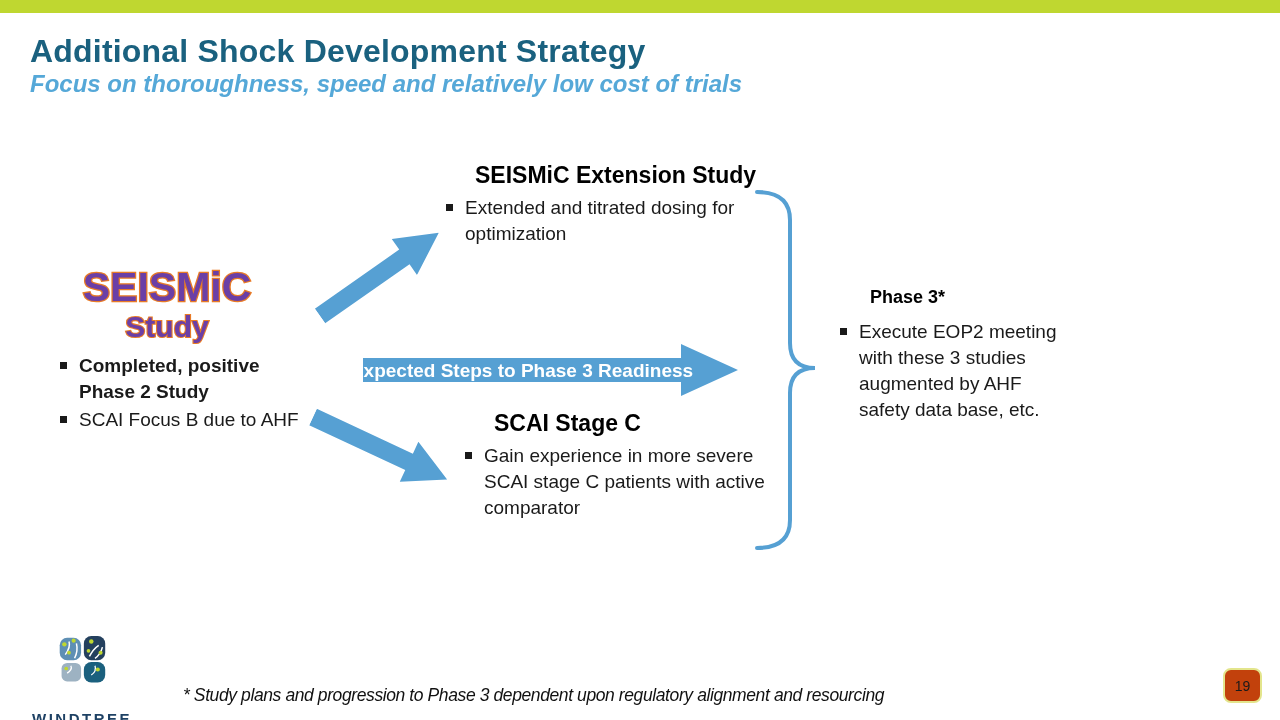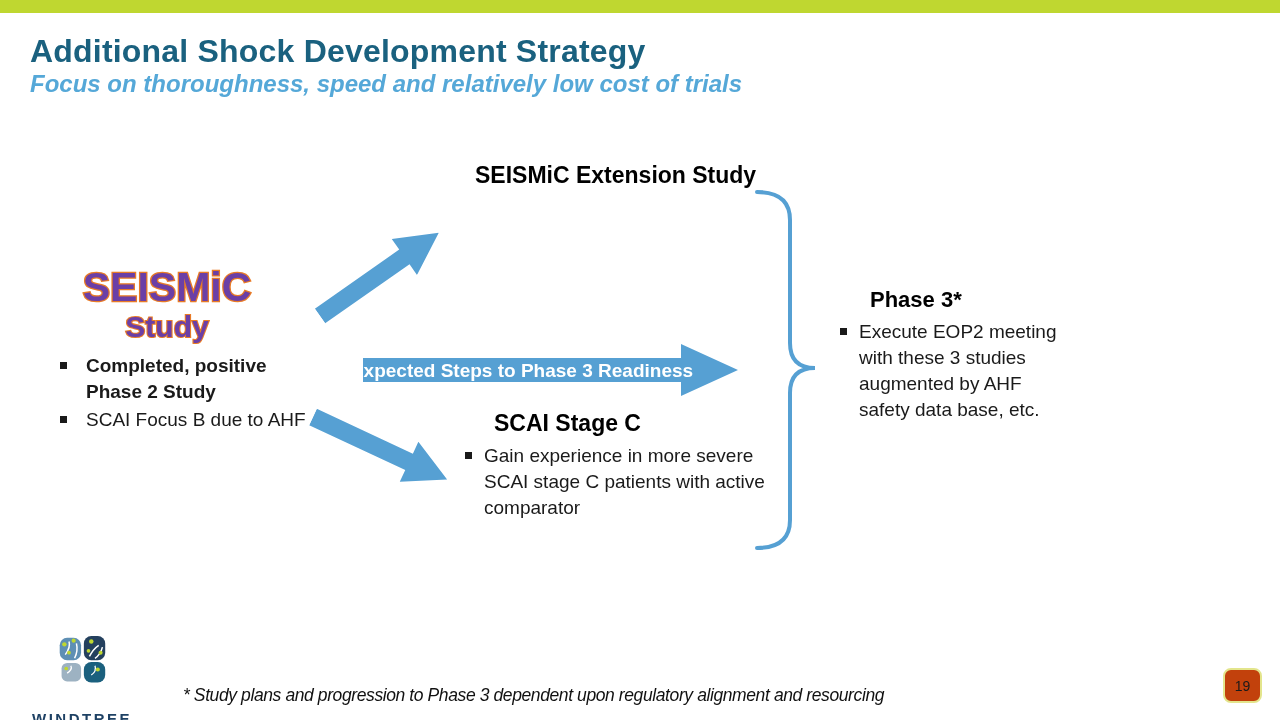--- a/index.html
+++ b/index.html
@@ -50,32 +50,32 @@
   .bullet-marker {
     width: 7px; height: 7px; background: #1a1a1a;
     margin-top: 9px; margin-right: 12px; flex: 0 0 auto;
   }
   .bullet-text {
     font-size: 19px; line-height: 26px; color: #1a1a1a;
   }
   .bold { font-weight: bold; }
 
   .seismic-bullets { left: 60px; top: 353px; width: 248px; }
-  .seismic-bullets .bullet-row { margin-bottom: 2px; gap: 7px; }
+  .seismic-bullets .bullet-row { margin-bottom: 2px; }
 
   .section-heading {
     font-size: 23px; font-weight: bold; color: #000000;
     white-space: nowrap;
     margin-left: 32px;
   }
   .ext-heading   { left: 443px; top: 162px; }
   .ext-bullets   { left: 446px; top: 195px; width: 290px; }
   .scai-heading  { left: 462px; top: 410px; }
   .scai-bullets  { left: 465px; top: 443px; width: 312px; }
-  .p3-heading    { left: 838px; top: 287px; font-size: 22px; }
+  .p3-heading    { left: 838px; top: 287px; font-size: 18px; }
   .p3-bullets    { left: 840px; top: 319px; width: 218px; }
 
   
   .arrow-up {
     left: 320px; top: 294px; width: 145px; height: 44px;
     transform: rotate(-35deg); transform-origin: 0 50%;
   }
   .arrow-down {
     left: 313px; top: 395px; width: 148px; height: 44px;
     transform: rotate(25deg); transform-origin: 0 50%;
@@ -142,20 +142,24 @@
 <svg class="abs arrow-up" width="145" height="44" viewBox="0 0 145 44">
   <polygon points="0,13 103,13 103,0 145,22 103,44 103,31 0,31" fill="#56A0D3"></polygon>
 </svg>
 
 <svg class="abs arrow-down" width="148" height="44" viewBox="0 0 148 44">
   <polygon points="0,13 106,13 106,0 148,22 106,44 106,31 0,31" fill="#56A0D3"></polygon>
 </svg>
 
 <div class="abs section-heading ext-heading">SEISMiC Extension Study</div>
 <div class="abs bullet-list ext-bullets">
+  <div class="bullet-row">
+    <span class="bullet-marker"></span>
+    <span class="bullet-text">Extended and titrated dosing for optimization</span>
+  </div>
 </div>
 
 <svg class="abs banner-arrow-svg" width="375" height="52" viewBox="0 0 375 52">
   <polygon points="0,14 318,14 318,0 375,26 318,52 318,38 0,38" fill="#56A0D3"></polygon>
 </svg>
 <div class="abs banner-label">Expected Steps to Phase 3 Readiness</div>
 
 <div class="abs section-heading scai-heading">SCAI Stage C</div>
 <div class="abs bullet-list scai-bullets">
   <div class="bullet-row">

